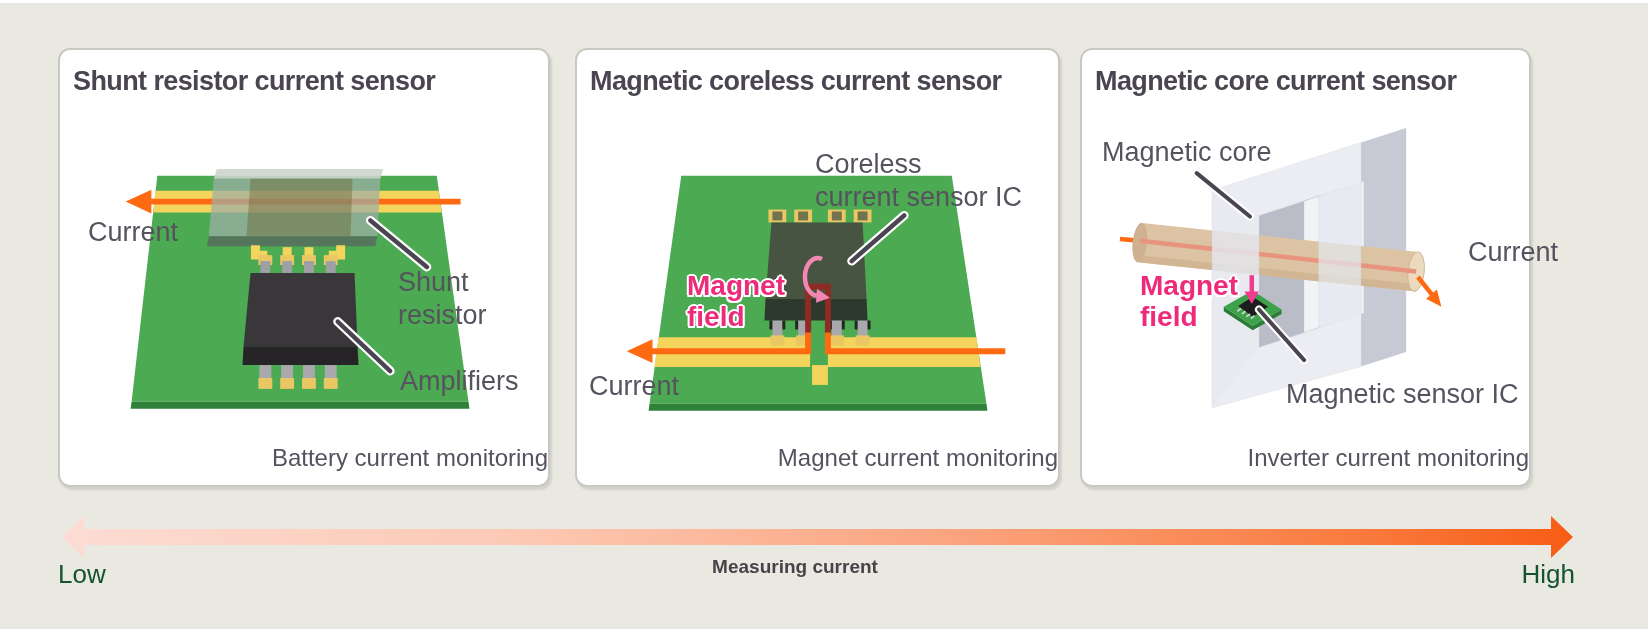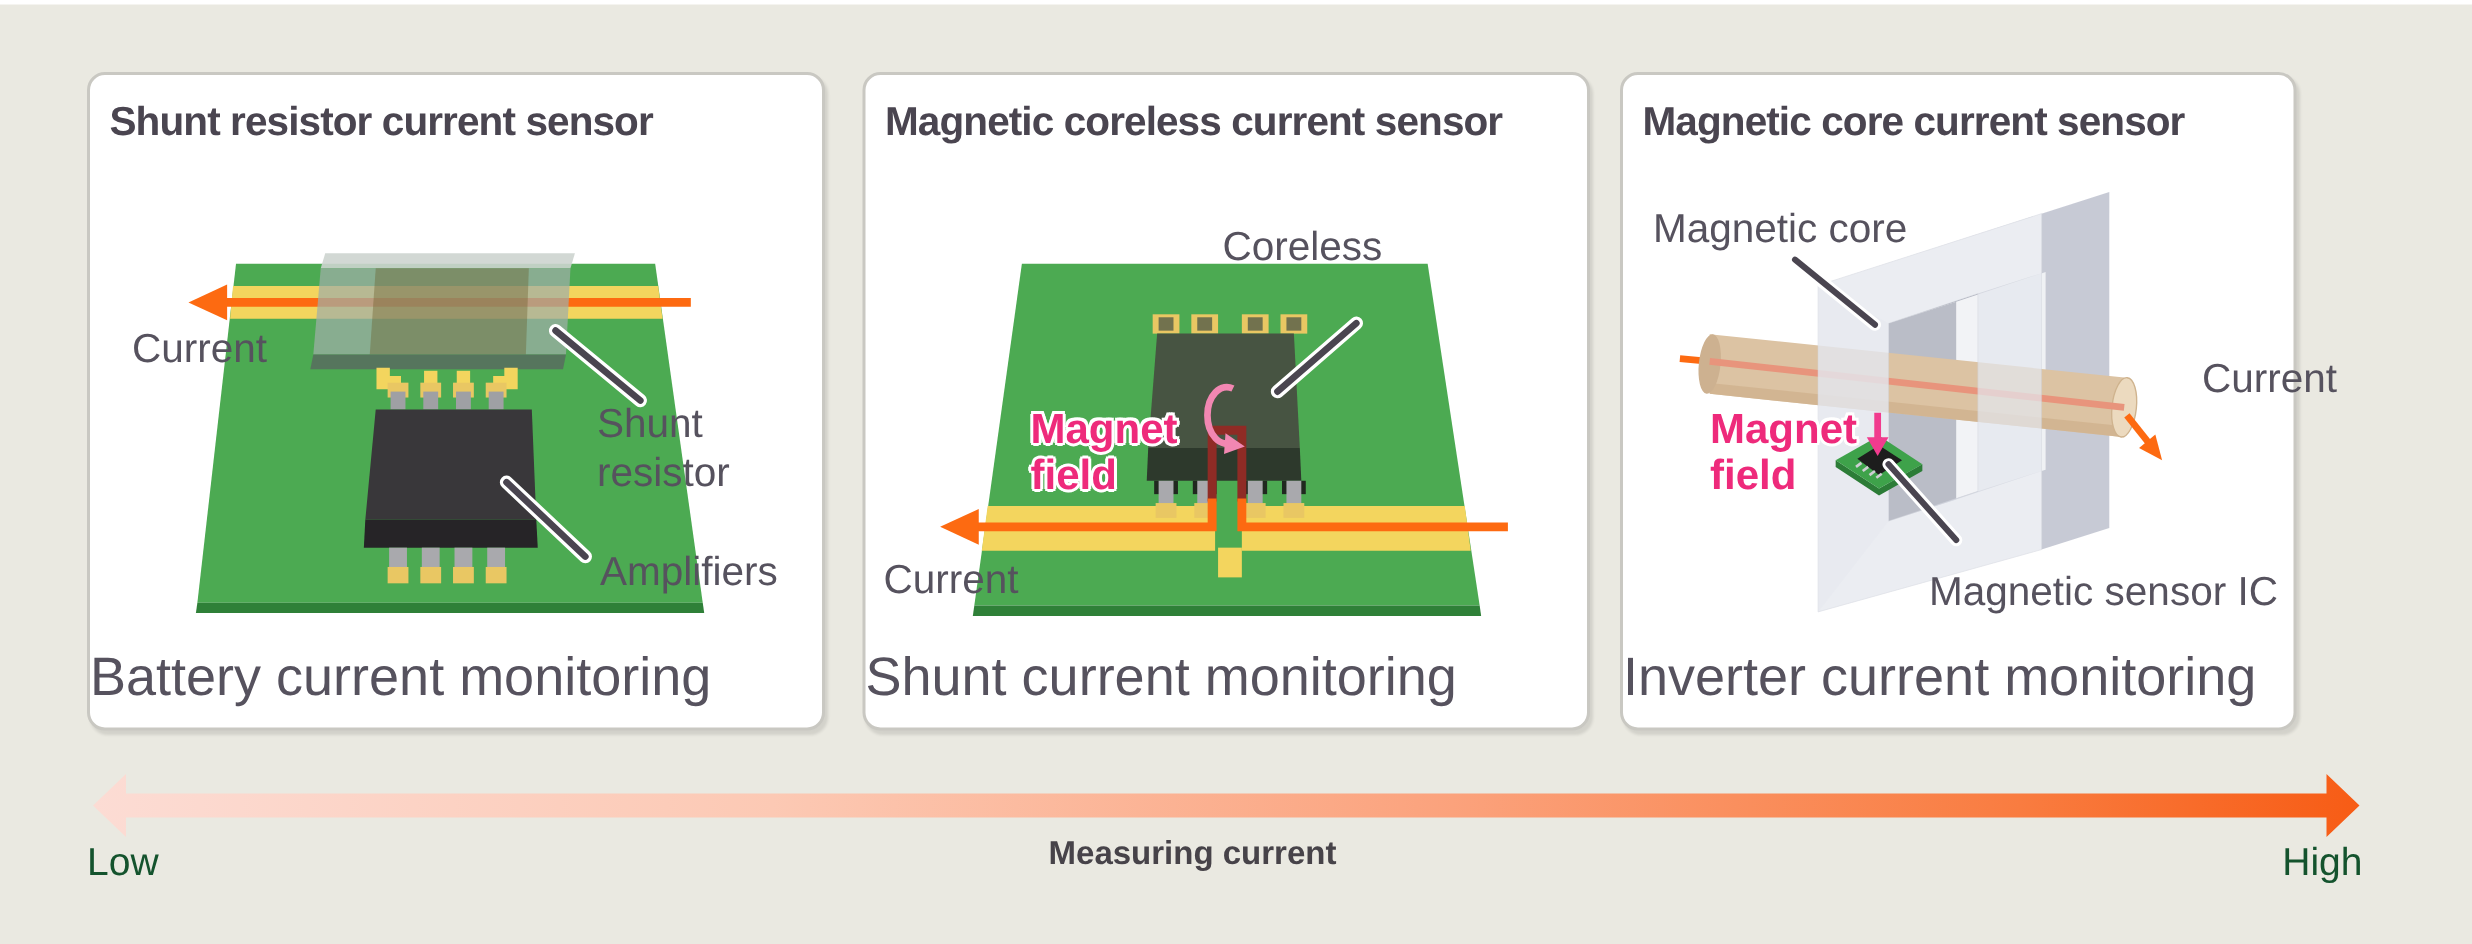--- a/index.html
+++ b/index.html
@@ -22,25 +22,25 @@
   }
   .lbl{
     position:absolute;font-size:27px;color:#56525e;line-height:33px;white-space:nowrap;
   }
   .magenta{
     position:absolute;font-size:28px;font-weight:700;color:#ee2a7b;line-height:31px;white-space:nowrap;
     text-shadow:-2px 0 0 #fff,2px 0 0 #fff,0 -2px 0 #fff,0 2px 0 #fff,
                 -1.5px -1.5px 0 #fff,1.5px -1.5px 0 #fff,-1.5px 1.5px 0 #fff,1.5px 1.5px 0 #fff;
   }
   .caption{
-    position:absolute;bottom:13px;left:0;right:0;text-align:left;
-    font-size:36px;color:#56525e;white-space:nowrap;
+    position:absolute;bottom:13px;left:0;right:0;text-align:right;
+    font-size:24px;color:#56525e;white-space:nowrap;
   }
   .axis-label{position:absolute;font-size:26px;font-weight:400;color:#14532d;white-space:nowrap;}
-  .axis-center{position:absolute;font-size:22px;font-weight:700;color:#474349;white-space:nowrap;transform:translateX(-50%);}
+  .axis-center{position:absolute;font-size:19px;font-weight:700;color:#474349;white-space:nowrap;transform:translateX(-50%);}
 </style>
 </head>
 <body>
 
 <div class="topstrip"></div>
 
 <section class="panel" style="left:58px;width:492px;">
   <svg viewBox="0 0 492 439">
 
     <g>
@@ -180,27 +180,28 @@
     </g>
 
     <g stroke-linecap="round">
       <line x1="330" y1="167" x2="277" y2="213" stroke="#ffffff" stroke-width="9"></line>
       <line x1="330" y1="167" x2="277" y2="213" stroke="#4a4550" stroke-width="4.5"></line>
     </g>
   </svg>
   <h2 class="title">Magnetic coreless current sensor</h2>
   <div class="lbl" style="left:238px;top:98px;">
     <div>Coreless</div>
+    <div>current sensor IC</div>
   </div>
   <div class="magenta" style="left:110px;top:220px;">
     <div>Magnet</div>
     <div>field</div>
   </div>
   <div class="lbl" style="left:12px;top:320px;">Current</div>
-  <div class="caption">Shunt current monitoring</div>
+  <div class="caption">Magnet current monitoring</div>
 </section>
 
 <section class="panel" style="left:1080px;width:451px;">
   <svg viewBox="0 0 495 439">
 
     <g>
       <polygon points="144,134 309,81 359,65 194,118" fill="#d4d7e1" opacity="0.95"></polygon>
       <polygon points="309,81 359,65 359,313 309,329" fill="#c2c5d1" opacity="0.92"></polygon>
       <polygon points="246,146 312,124 312,270 246,292" fill="#f1f2f6" opacity="0.95"></polygon>
       <polygon points="196,162 262,140 312,124 246,146" fill="#aaadb9" opacity="0.95"></polygon>

